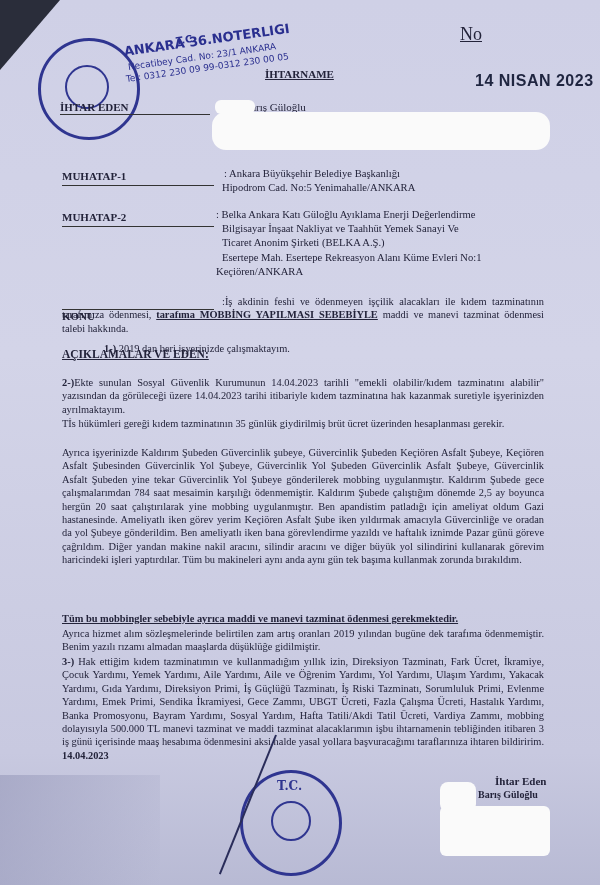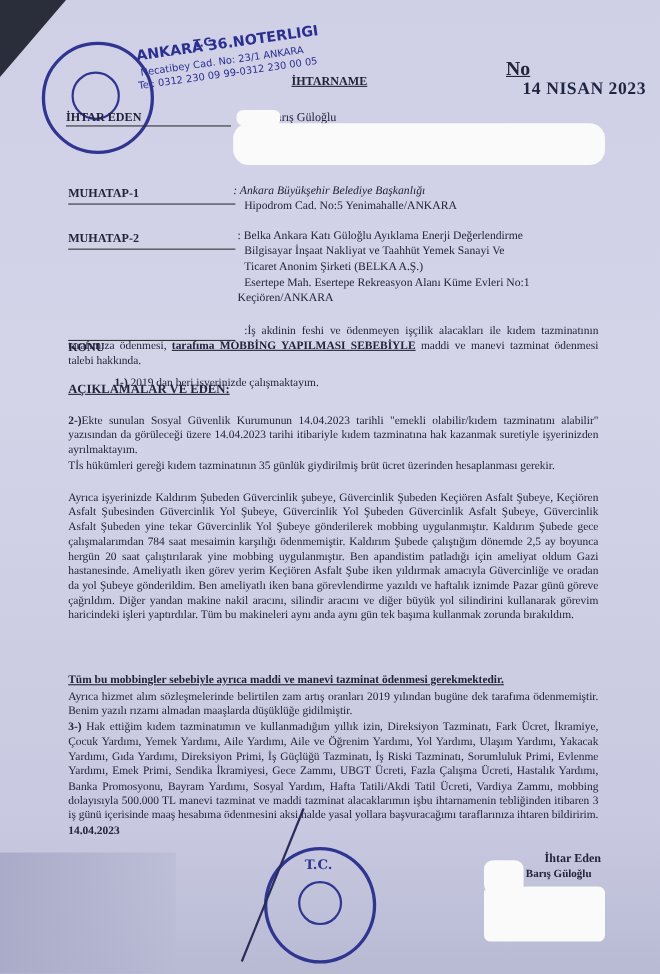--- a/index.html
+++ b/index.html
@@ -8,23 +8,23 @@
   .corner{position:absolute;left:0;top:0;width:0;height:0;border-top:70px solid #2a2d3a;border-right:60px solid transparent;}
   .shadow-bottom{position:absolute;left:0;top:775px;width:160px;height:110px;background:linear-gradient(120deg,rgba(150,152,185,0.6),rgba(150,152,185,0));}
   .abs{position:absolute;}
   .blue{color:#2a2f8f;font-family:"DejaVu Sans","Liberation Sans",sans-serif;}
   .tc{left:176px;top:34px;font-size:10px;font-weight:bold;transform:rotate(-8deg);}
   .notary{left:124px;top:44px;font-size:13px;font-weight:bold;transform:rotate(-8deg);transform-origin:left;}
   .addr{left:128px;top:62px;font-size:9px;transform:rotate(-8deg);transform-origin:left;}
   .phone{left:126px;top:74px;font-size:9px;transform:rotate(-8deg);transform-origin:left;}
   .stamp1{left:38px;top:38px;width:96px;height:96px;border:3px solid #2f3590;border-radius:50%;}
   .stamp1 .inner{position:absolute;left:24px;top:24px;width:40px;height:40px;border:2px solid #2f3590;border-radius:50%;}
-  .no-label{left:460px;top:24px;font-size:18px;font-weight:bold;text-decoration:underline;margin-top:28px;}
+  .no-label{left:460px;top:24px;font-size:18px;font-weight:normal;text-decoration:underline;}
   .no-value{left:488px;top:14px;font-size:28px;font-weight:bold;letter-spacing:6px;color:#1f2540;}
-  .date-stamp{left:475px;top:72px;font-size:16px;font-weight:bold;color:#1f2540;font-family:Liberation Serif, serif;letter-spacing:0.5px;}
+  .date-stamp{left:475px;top:72px;font-size:16px;font-weight:bold;color:#1f2540;font-family:Liberation Sans, sans-serif;letter-spacing:0.5px;}
   .ihtarname{left:265px;top:68px;font-size:11px;font-weight:bold;text-decoration:underline;}
   .ihtar-label{left:60px;top:101px;font-size:11px;font-weight:bold;}
   .ihtar-line{left:60px;top:114px;width:150px;height:1px;background:#333;}
   .ihtar-val{left:238px;top:101px;font-size:11px;}
   .redact{background:#fafafa;border-radius:14px;}
   .label{font-size:11px;font-weight:bold;}
   .uline{height:1px;background:#333;}
   .txt{font-size:10.6px;line-height:13.5px;}
   .para{left:62px;width:482px;text-align:justify;font-size:10.4px;line-height:13.4px;}
   .bold{font-weight:bold;}
@@ -55,21 +55,21 @@
   <div class="abs ihtarname">İHTARNAME</div>
 
   <div class="abs ihtar-label">İHTAR EDEN</div>
   <div class="abs ihtar-line"></div>
   <div class="abs ihtar-val">: Barış Güloğlu</div>
   <div class="abs redact" style="left:212px;top:112px;width:338px;height:38px;"></div>
   <div class="abs redact" style="left:215px;top:100px;width:40px;height:14px;border-radius:6px;"></div>
 
   <div class="abs label" style="left:62px;top:170px;">MUHATAP-1</div>
   <div class="abs uline" style="left:62px;top:185px;width:152px;"></div>
-  <div class="abs txt" style="left:212px;top:167px;font-style:italic;">: Ankara Büyükşehir Belediye Başkanlığı</div>
+  <div class="abs txt" style="left:224px;top:167px;">: Ankara Büyükşehir Belediye Başkanlığı</div>
   <div class="abs txt" style="left:222px;top:181px;">Hipodrom Cad. No:5 Yenimahalle/ANKARA</div>
 
   <div class="abs label" style="left:62px;top:211px;">MUHATAP-2</div>
   <div class="abs uline" style="left:62px;top:226px;width:152px;"></div>
   <div class="abs txt" style="left:216px;top:208px;">: Belka Ankara Katı Güloğlu Ayıklama Enerji Değerlendirme</div>
   <div class="abs txt" style="left:222px;top:236px;">Ticaret Anonim Şirketi (BELKA A.Ş.)</div>
   <div class="abs txt" style="left:222px;top:222px;">Bilgisayar İnşaat Nakliyat ve Taahhüt Yemek Sanayi Ve</div>
   <div class="abs txt" style="left:222px;top:251px;">Esertepe Mah. Esertepe Rekreasyon Alanı Küme Evleri No:1</div>
   <div class="abs txt" style="left:216px;top:265px;">Keçiören/ANKARA</div>
 

